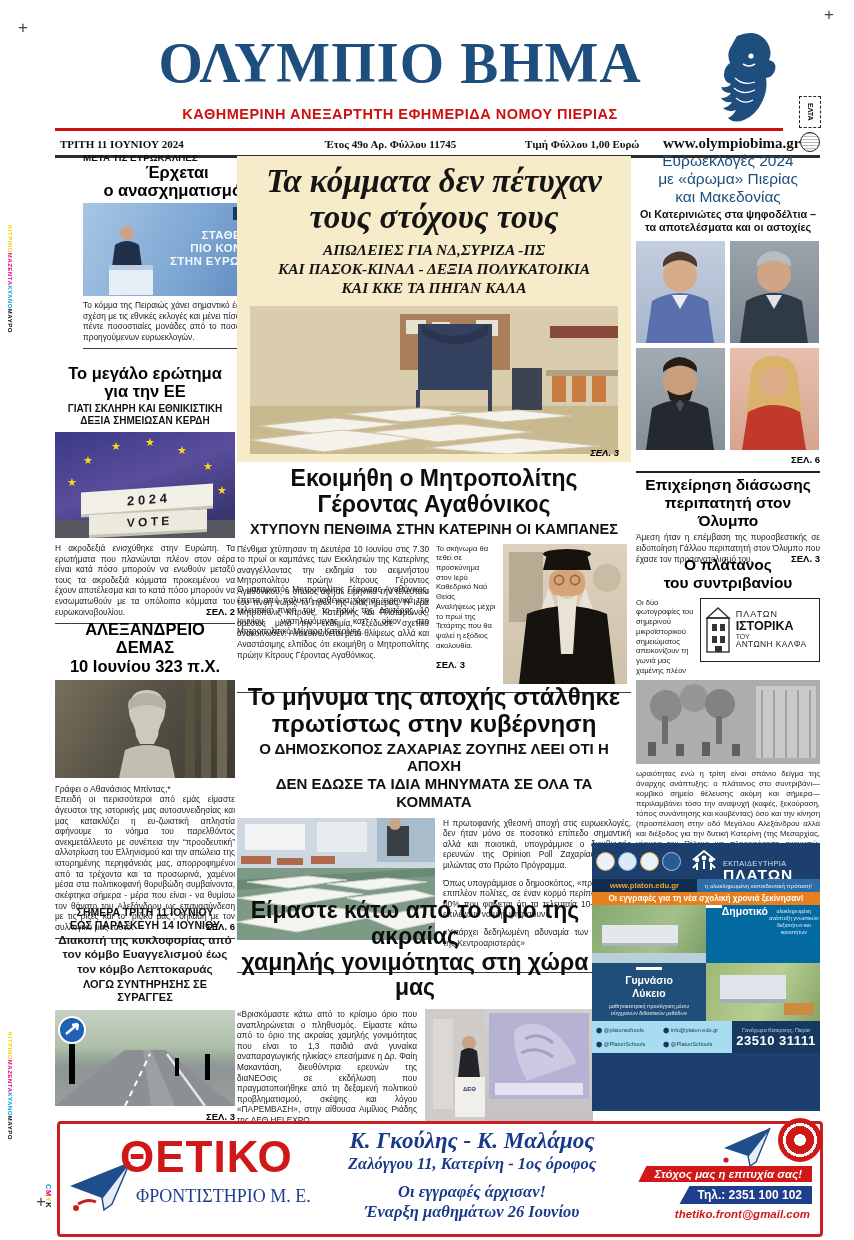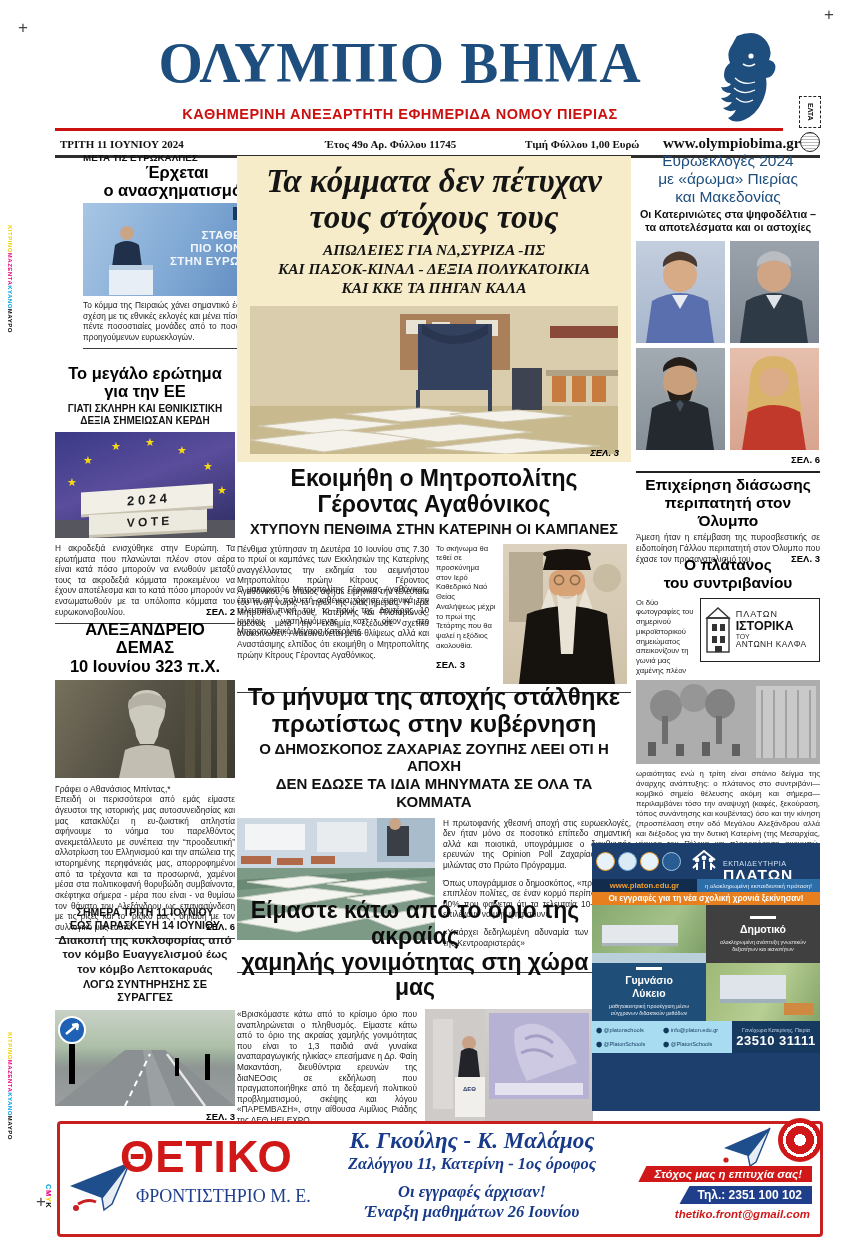--- a/index.html
+++ b/index.html
@@ -432,21 +432,21 @@
       <div style="width:46%;background:#122c4e;color:#f0a030;font-weight:bold;font-size:7.8px;display:flex;align-items:center;justify-content:center;">www.platon.edu.gr</div>
       <div style="width:54%;background:#2d6da8;color:#eaf4fb;font-size:6px;display:flex;align-items:center;justify-content:center;">η ολοκληρωμένη εκπαιδευτική πρόταση!</div>
     </div>
     <div style="height:13px;background:#e87f1e;color:#fff;font-weight:bold;font-size:8.2px;display:flex;align-items:center;justify-content:center;">Οι εγγραφές για τη νέα σχολική χρονιά ξεκίνησαν!</div>
 
     <div style="display:flex;height:58px;">
       <div style="width:50%;background:linear-gradient(120deg,#86a86e 0%,#a4c18a 60%,#789a62 100%);position:relative;">
         <div style="position:absolute;left:10px;top:20px;width:76px;height:18px;background:#e4e8ec;box-shadow:0 3px 0 #aab4bc;"></div>
         <div style="position:absolute;left:0;bottom:0;width:100%;height:10px;background:#b9cfd9;"></div>
       </div>
-      <div class="platon-box" style="width:50%;background:#404040;display:flex;flex-direction:column;justify-content:center;">
+      <div class="platon-box" style="width:50%;background:#0369a1;display:flex;justify-content:center;">
         <span class="tick"></span>
         <div class="platon-title">Δημοτικό</div>
         <div class="platon-sub ml" style="margin-top:3px;">ολοκληρωμένη ανάπτυξη γνωστικών
 δεξιοτήτων και ικανοτήτων</div>
       </div>
     </div>
     <div style="display:flex;height:58px;">
       <div class="platon-box" style="width:50%;background:#1f4e79;display:flex;flex-direction:column;justify-content:center;">
         <span class="tick"></span>
         <div class="platon-title ml">Γυμνάσιο

